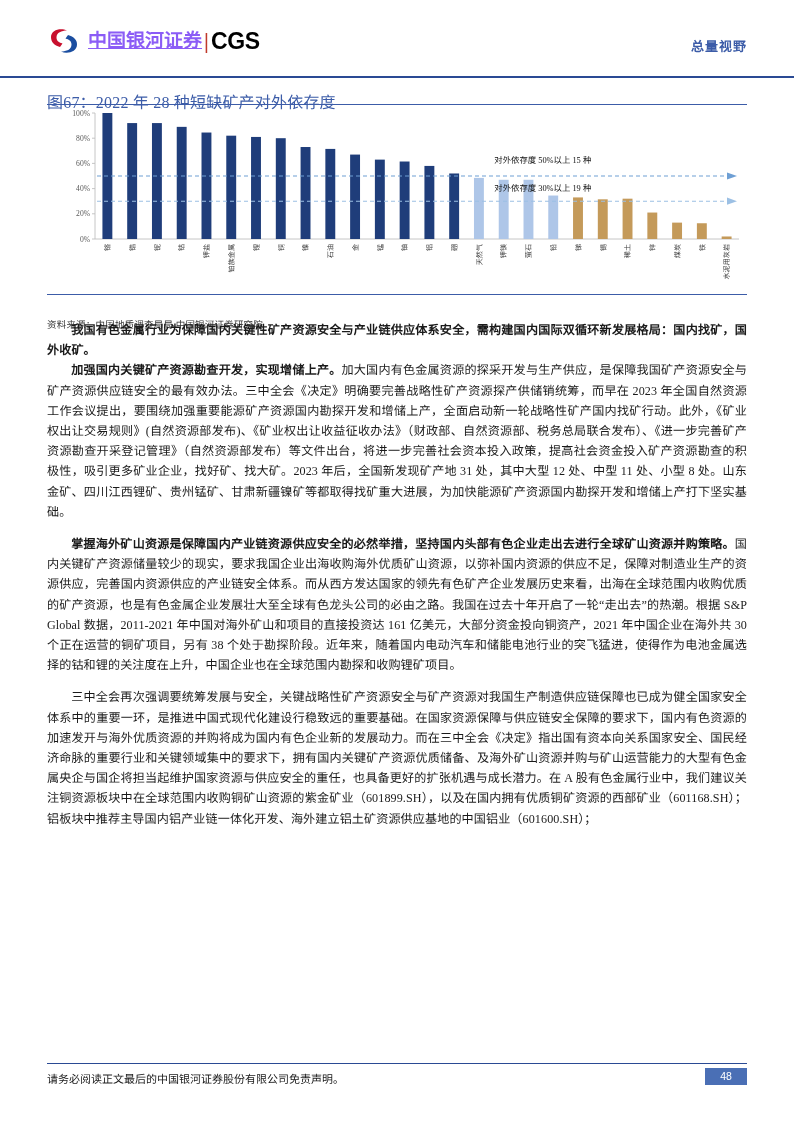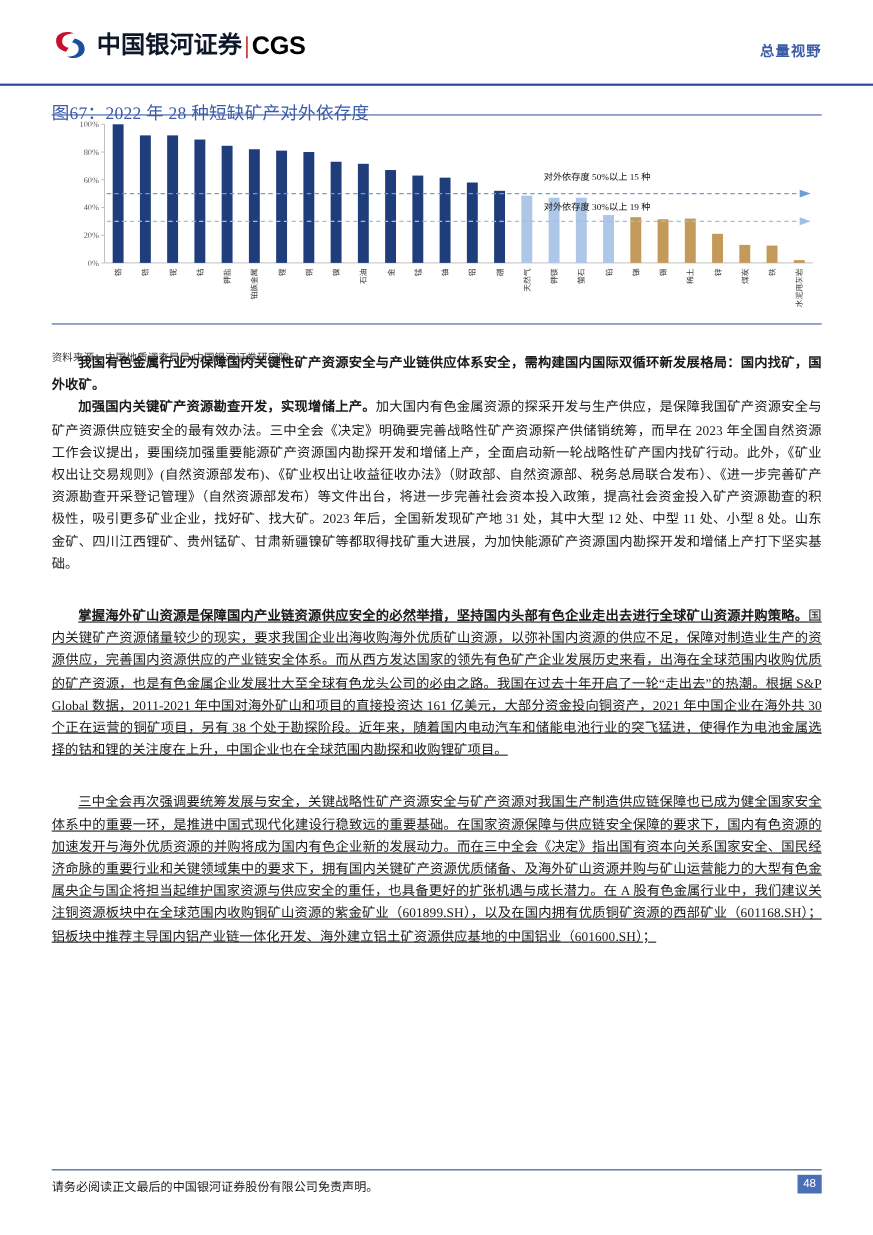--- a/index.html
+++ b/index.html
@@ -12,21 +12,21 @@
     overflow:hidden;
   }
   .page { position:relative; width:794px; height:1123px; box-sizing:border-box; }
 
   
   .header { position:absolute; left:0; top:0; width:794px; height:76px; }
   .logo-wrap { position:absolute; left:47px; top:26px; display:flex; align-items:center; }
   .logo-mark { width:34px; height:30px; margin-right:7px; }
   .logo-cn {
     font-family:"Liberation Sans","DejaVu Sans",sans-serif;
-    font-weight:bold; font-size:22px; letter-spacing:0px; color:#0f172a; line-height:30px;
+    font-weight:bold; font-size:19px; letter-spacing:0px; color:#8b5cf6; line-height:30px;text-decoration:underline;
   }
   .logo-sep { color:#c0392b; font-weight:bold; font-size:22px; margin:0 2px; line-height:30px; }
   .logo-en {
     font-family:Liberation Sans, sans-serif;
     font-weight:bold; font-size:23px; color:#000000; line-height:30px; letter-spacing:-0.3px;
   }
   .header-right {
     position:absolute; right:47px; top:36px;
     font-family:"Liberation Serif","DejaVu Serif",serif;
     font-weight:bold; font-size:13px; color:#3c5ca8; letter-spacing:1px;
@@ -50,32 +50,32 @@
     font-size:9.5px; color:#333; letter-spacing:0.2px;
   }
 
   
   .body-text {
     position:absolute; left:47px; top:320px; width:700px;
     font-size:12.1px; line-height:20.2px; text-align:justify;
     color:#1a1a1a; letter-spacing:0.1px;
   }
   .body-text p { margin:0 0 0px 0; text-indent:2em; }
-  .body-text p.spaced { margin-top:28px;text-decoration:underline; }
+  .body-text p.spaced { margin-top:12px; }
   .body-text b { font-weight:bold; }
 
   
   .footer-rule { position:absolute; left:47px; top:1063px; width:700px; height:1px; background:#2a4a94; }
   .footer-text {
     position:absolute; left:47px; top:1070px;
     font-size:11px; color:#1a1a1a;text-align:center;
   }
   .page-num {
     position:absolute; right:47px; top:1068px;
-    width:22px; height:17px; background:#4a6fb5; color:#fff;
+    width:42px; height:17px; background:#4a6fb5; color:#fff;
     font-size:10.5px; text-align:center; line-height:17px;
     font-family:"Liberation Sans","DejaVu Sans",sans-serif;
   }
 
   
   .ytick { font-size:7.6px; fill:#595959; font-family:"Liberation Serif","DejaVu Serif",serif; }
   .xlab  { font-size:7.1px; fill:#404040; font-family:"Liberation Serif","DejaVu Serif",serif; }
   .annot { font-size:8.4px; fill:#111; font-family:"Liberation Serif","DejaVu Serif",serif; }
 </style>
 </head>

